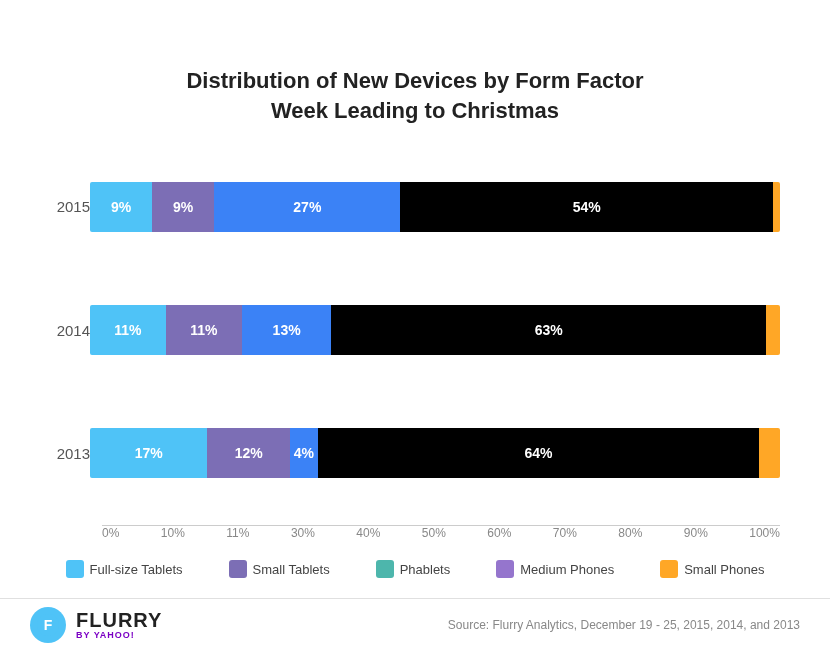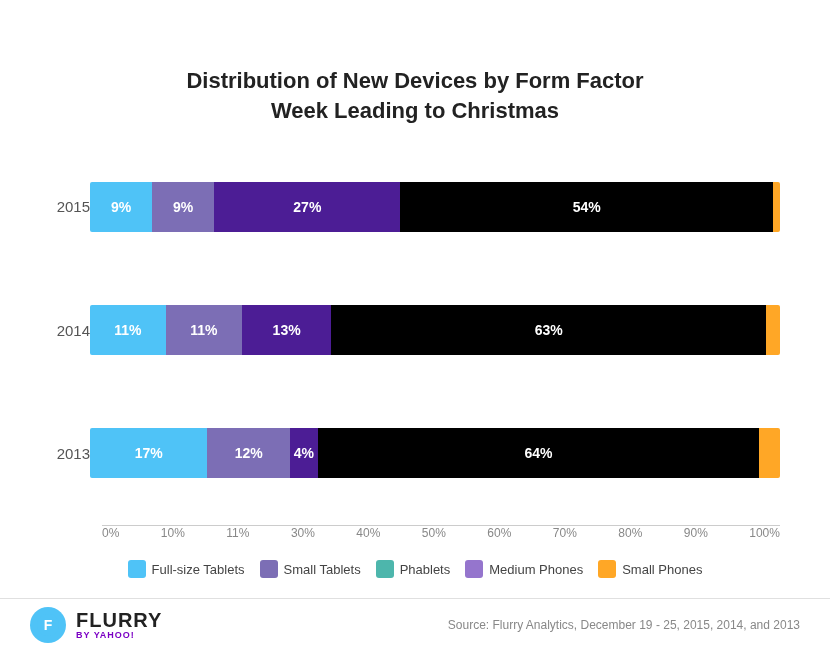--- a/index.html
+++ b/index.html
@@ -79,21 +79,21 @@
       align-items: center;
       justify-content: center;
       font-size: 14px;
       font-weight: bold;
       color: #fff;
       transition: none;
     }
 
     .seg-full-tablets { background: #4FC3F7; }
     .seg-small-tablets { background: #7C6EB5; }
-    .seg-phablets { background: #4c1d95; }
+    .seg-phablets { background: #3b82f6; }
     .seg-medium-phones { background: #000000; }
     .seg-small-phones { background: #FFA726; color: #fff; }
 
     .x-axis {
       display: flex;
       padding-left: 52px;
       padding-bottom: 6px;
     }
 
     .x-axis-inner {
@@ -105,21 +105,21 @@
     .x-tick {
       font-size: 12px;
       color: #888;
       text-align: center;
     }
 
     .legend {
       display: flex;
       justify-content: center;
       align-items: flex-start;
-      gap: 15px;
+      gap: 46px;
       padding: 14px 0 10px 0;
       flex-wrap: wrap;
     }
 
     .legend-item {
       display: flex;
       align-items: center;
       gap: 6px;
       font-size: 13px;
       color: #444;

